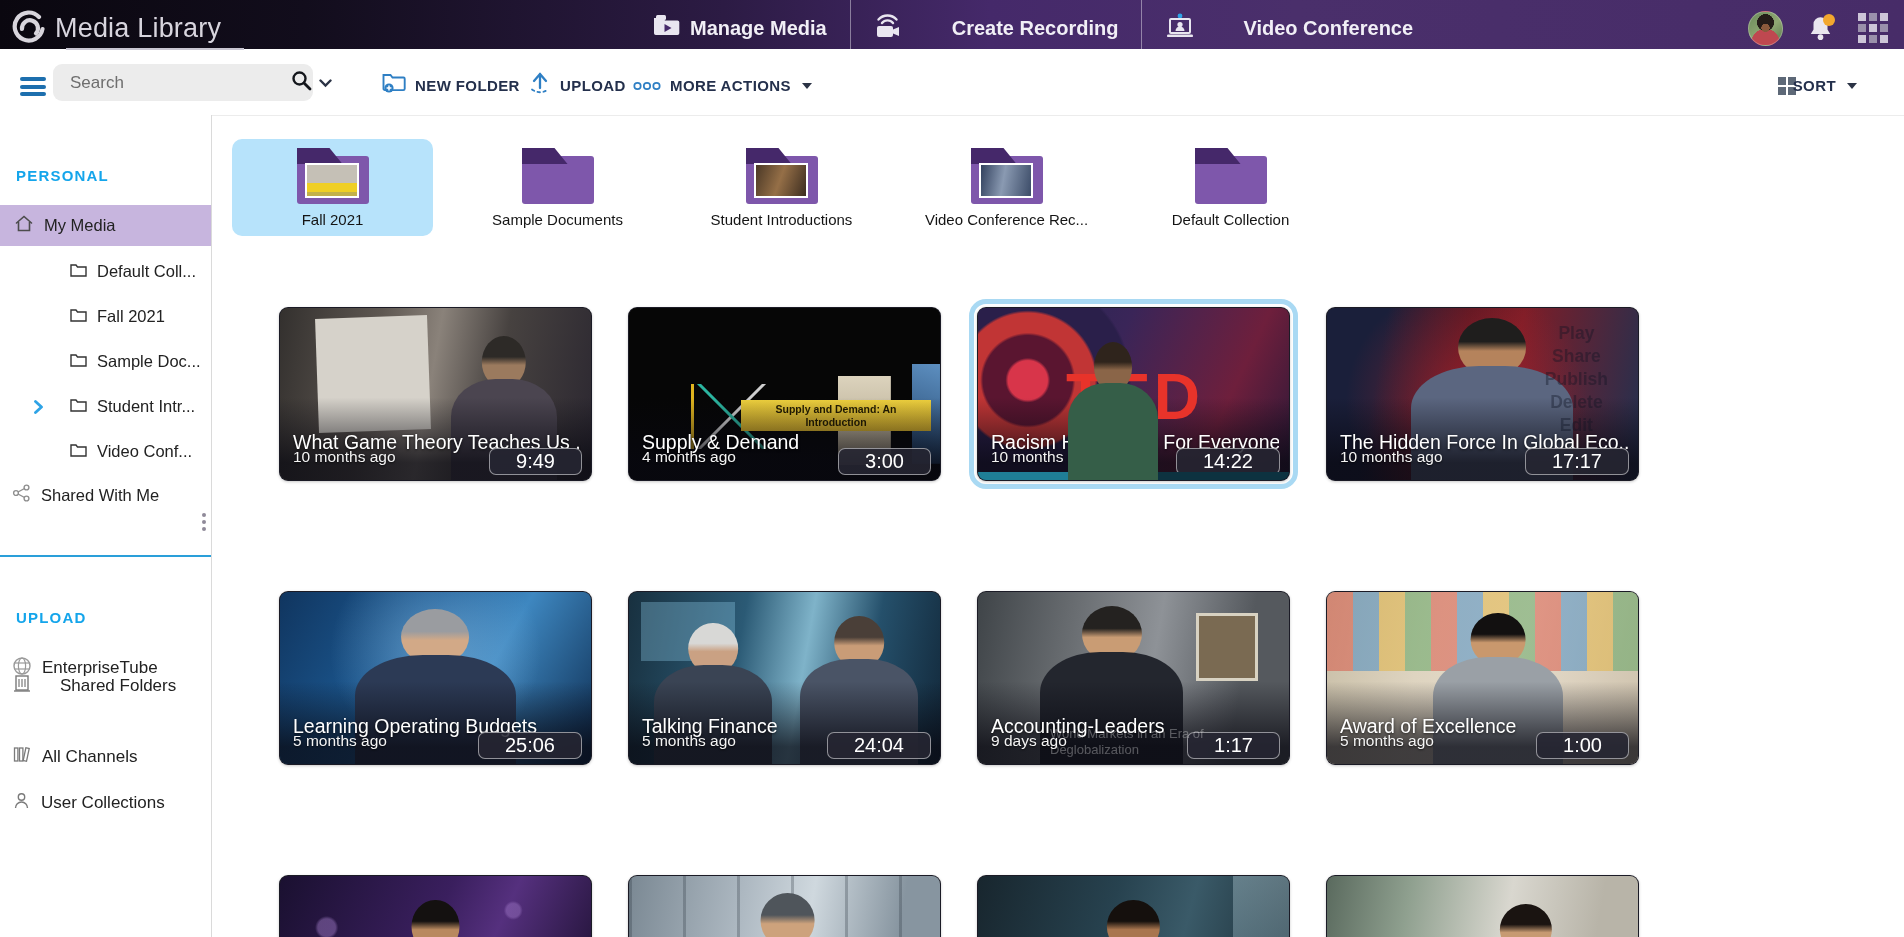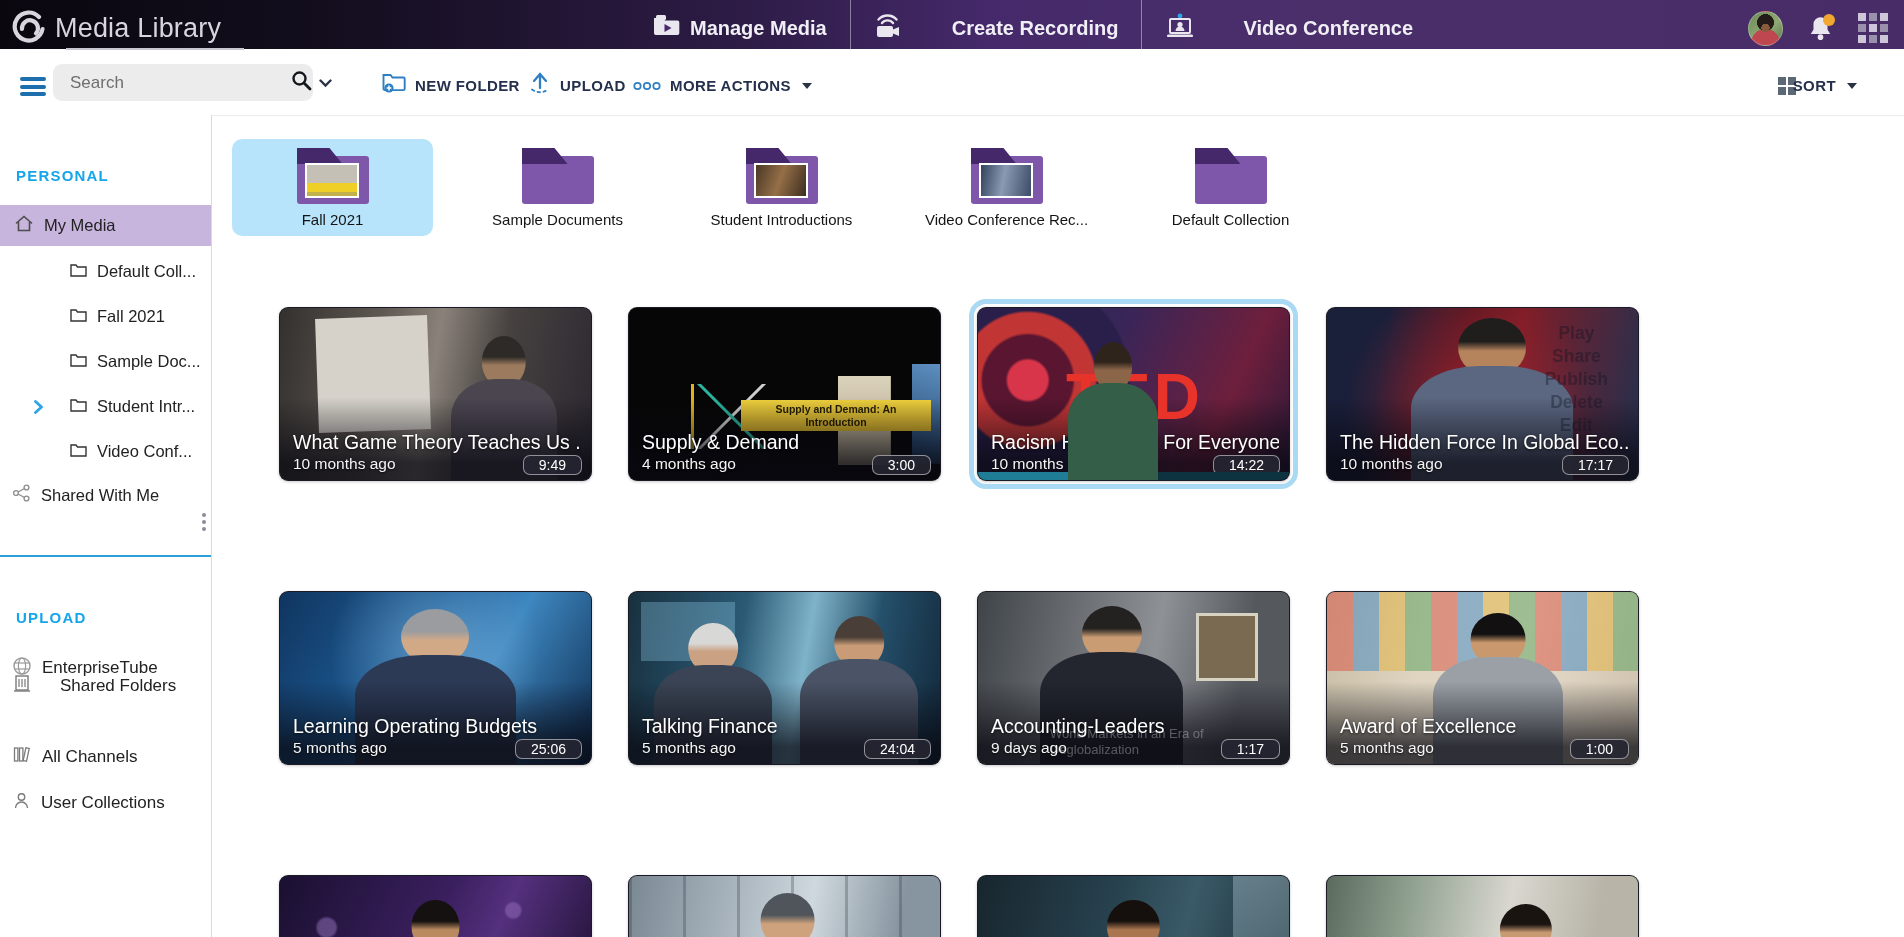--- a/index.html
+++ b/index.html
@@ -82,21 +82,21 @@
   
   .video-grid{position:absolute;left:239px;top:291px;display:grid;grid-template-columns:repeat(4,313px);column-gap:36px;row-gap:78px;}
   .card{position:relative;width:313px;height:174px;border-radius:9px;overflow:hidden;background:#222;
     border:1px solid rgba(22,22,42,.55);box-shadow:0 1px 3px rgba(0,0,0,.22);cursor:pointer;box-sizing:border-box;}
   .card.selected{outline:5px solid #a9d9f3;outline-offset:3px;}
   .thumb{position:absolute;inset:0;}
   .shade{position:absolute;inset:0;background:linear-gradient(180deg,rgba(0,0,0,0) 52%,rgba(8,8,16,.74) 90%);}
   .vtitle{position:absolute;left:13px;right:10px;bottom:26px;font-size:19.5px;color:#fff;white-space:nowrap;overflow:hidden;text-shadow:0 1px 3px rgba(0,0,0,.7);}
   .meta{position:absolute;left:13px;right:9px;bottom:5px;display:flex;justify-content:space-between;}
   .age{font-size:15.5px;color:#f4f4f4;text-shadow:0 1px 2px rgba(0,0,0,.7);}
-  .dur{background:rgba(38,38,50,.88);border:1.5px solid rgba(255,255,255,.5);border-radius:7px;padding:1px 15px;font-size:14px;color:#fff;}
+  .dur{background:rgba(38,38,50,.88);border:1.5px solid rgba(255,255,255,.5);border-radius:7px;padding:1px 26px;font-size:20px;color:#fff;}
   .progress{position:absolute;left:0;right:0;bottom:0;height:8px;background:#0d3240;}
   .progress i{display:block;height:100%;width:57%;background:#1f7e96;}
   
   .person{position:absolute;}
   .person::before{content:"";position:absolute;left:50%;transform:translateX(-50%);top:0;width:42%;height:34%;border-radius:50%;
     background:linear-gradient(180deg,var(--hair) 0 40%,var(--skin) 56%);}
   .person::after{content:"";position:absolute;left:0;right:0;top:28%;bottom:0;border-radius:42% 42% 0 0/34% 34% 0 0;background:var(--suit);}
   
   .v-game-theory .thumb{background:linear-gradient(100deg,#33302e,#5e5751 30%,#8a827a 48%,#474240 68%,#2b2730);}
   .v-game-theory .thumb::before{content:"";position:absolute;left:12%;top:5%;width:36%;height:66%;background:#d6d2ca;transform:rotate(-2deg);}

